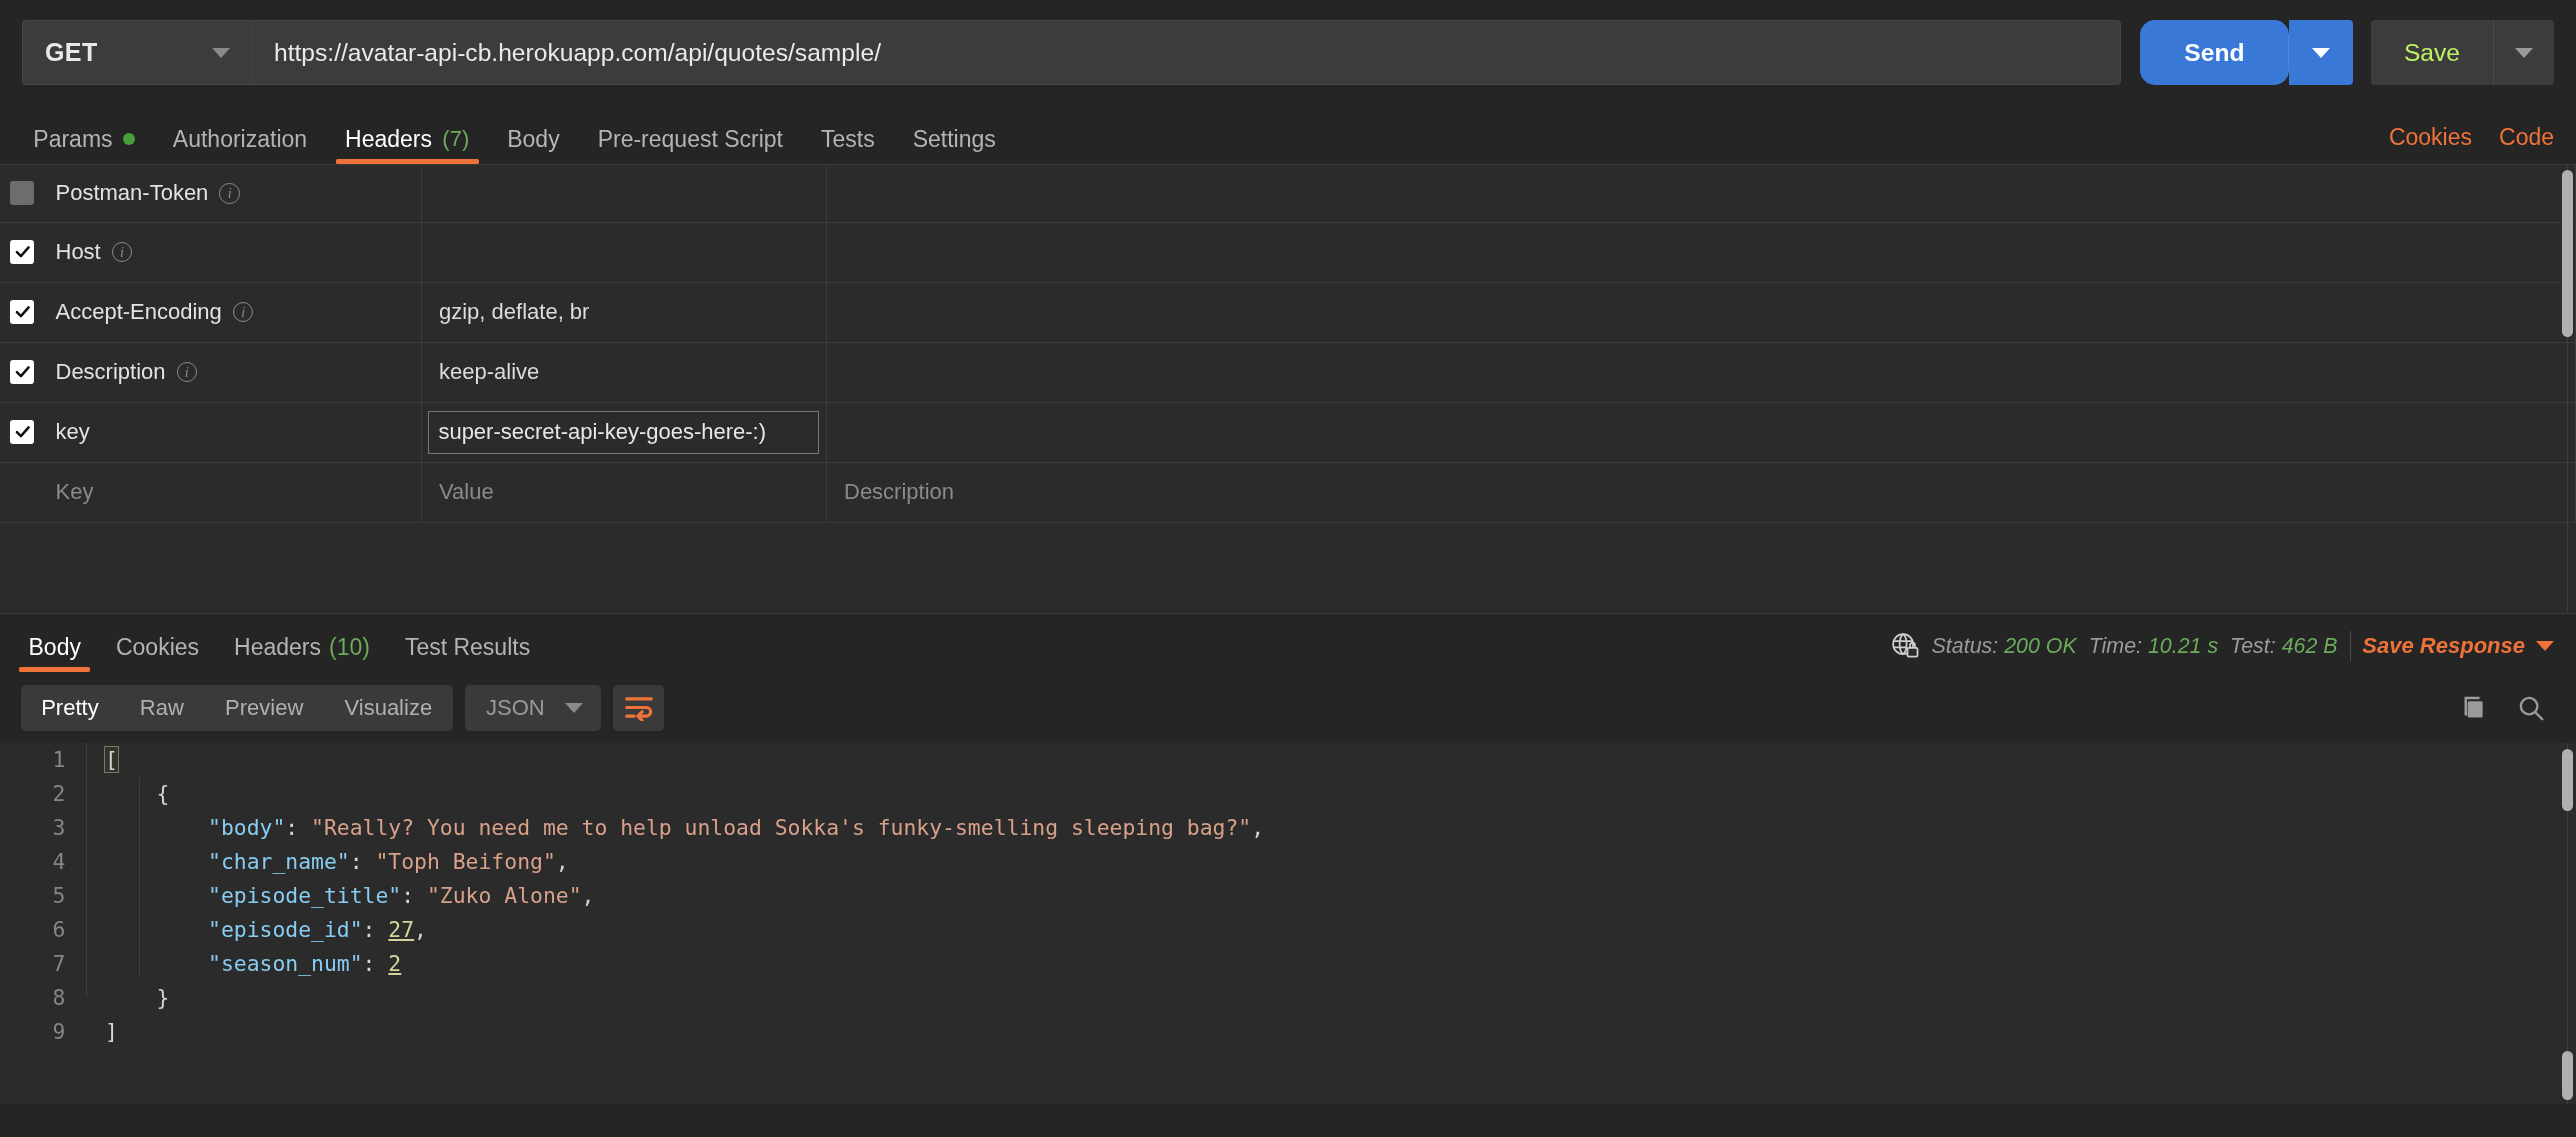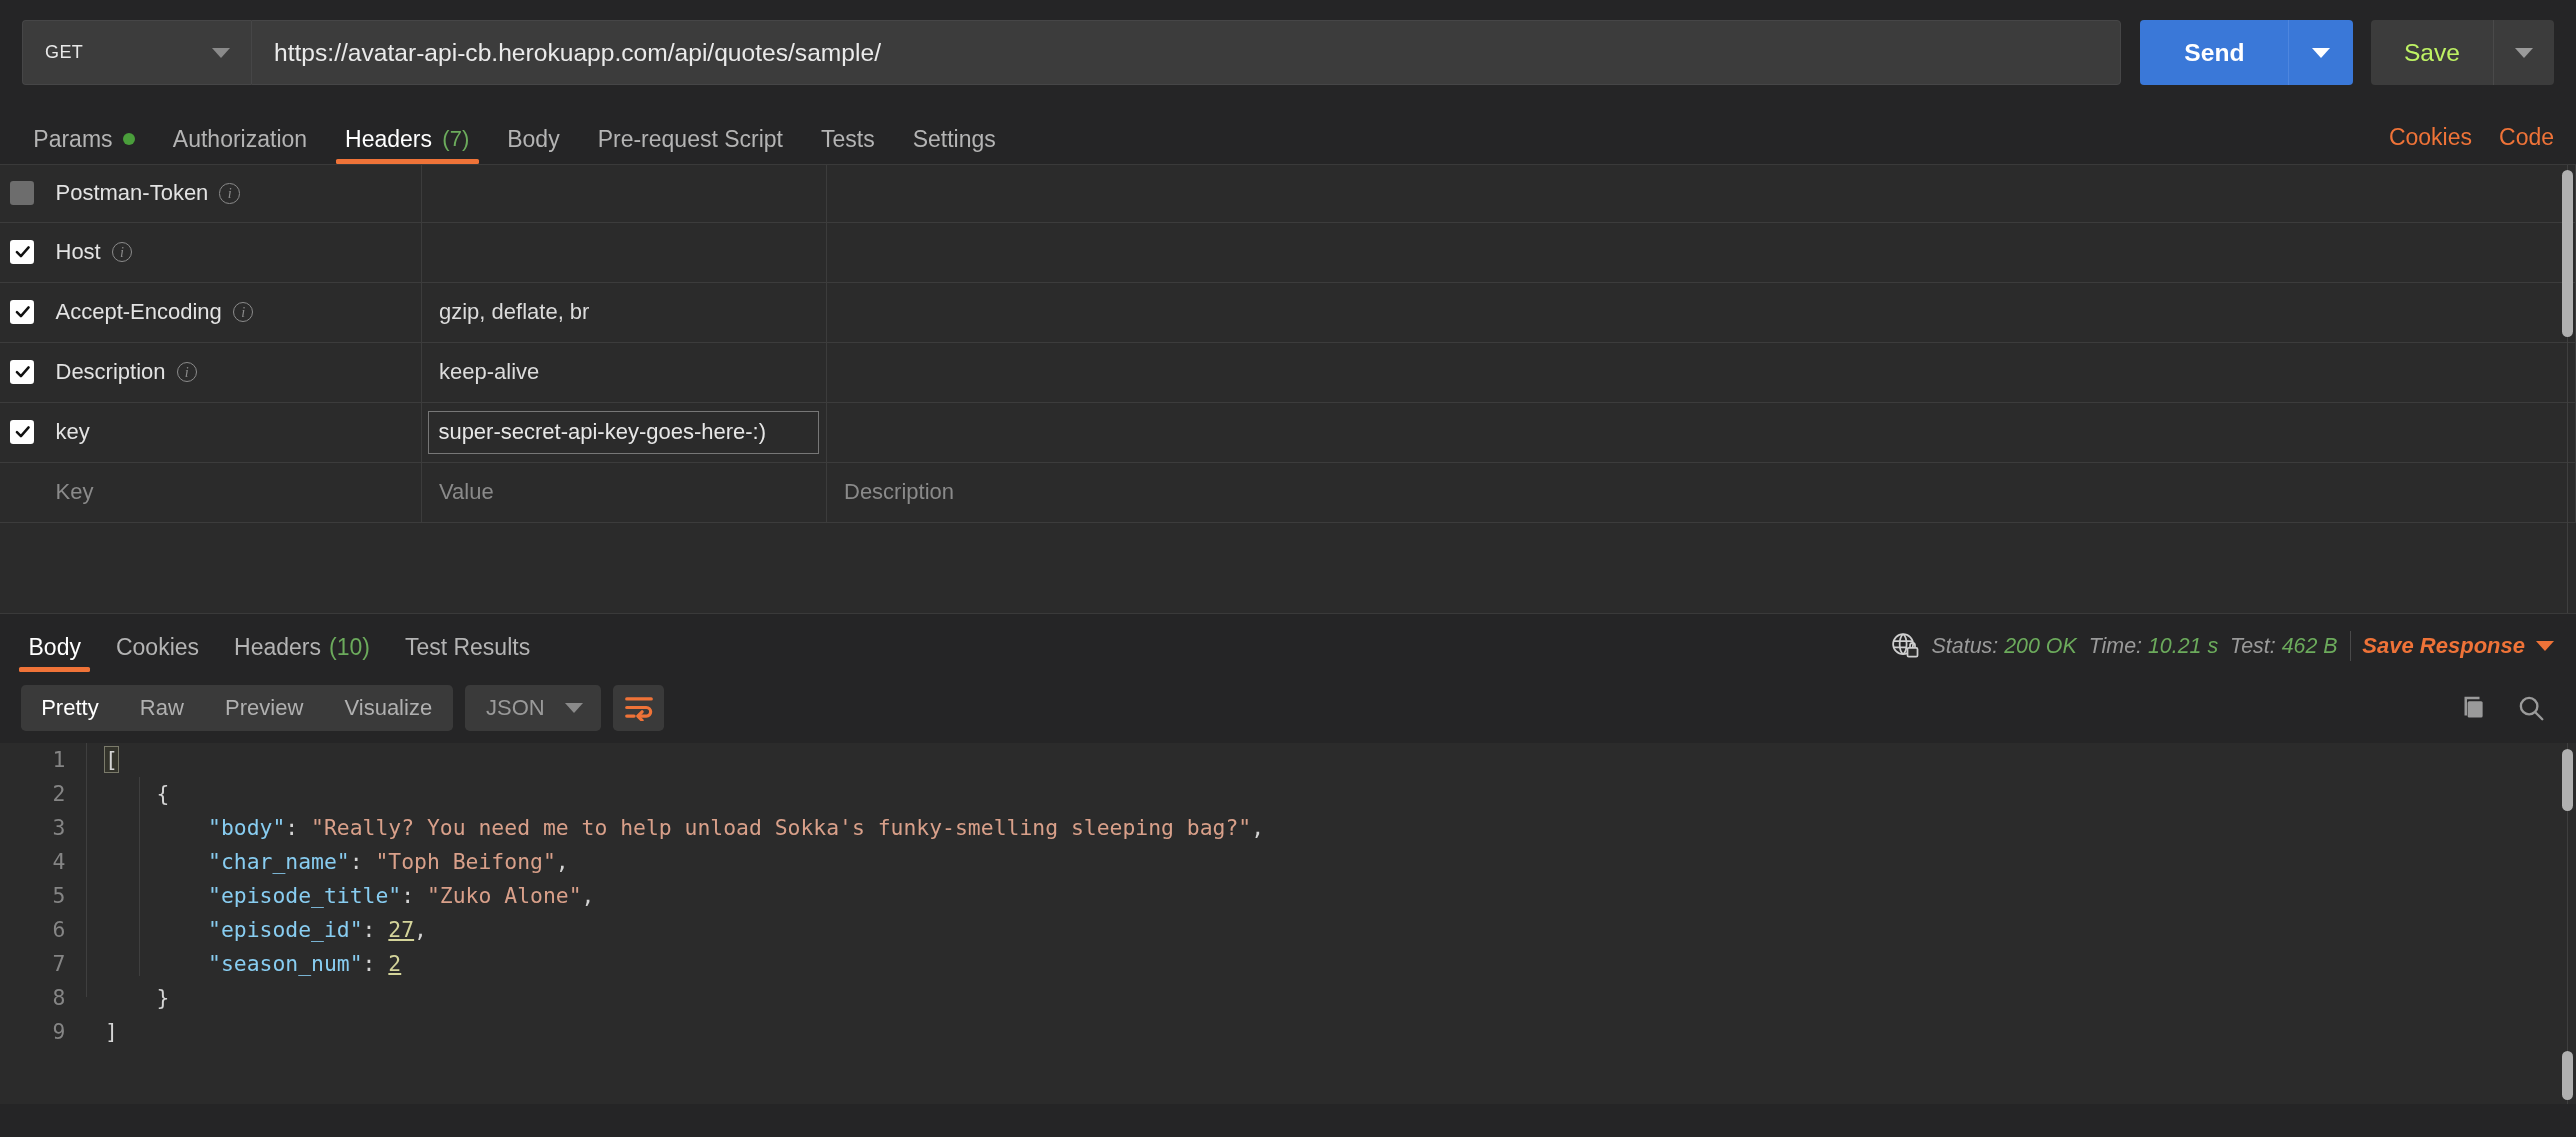--- a/index.html
+++ b/index.html
@@ -24,21 +24,21 @@
   .method-select {
     width: 229px; height: 65px;
     background: #3c3c3c;
     border: 0.8px solid #464647;
     border-right: none;
     border-radius: 4px 0 0 4px;
     display: flex; align-items: center; justify-content: space-between;
     padding: 0 20.6px 0 22px;
     cursor: pointer;
   }
-  .method-select .m-label { font-size: 18px; font-weight: normal; color: #e8e8e8; letter-spacing: 0.4px;}
+  .method-select .m-label { font-size: 25px; font-weight: bold; color: #e8e8e8; letter-spacing: 0.4px;}
   .url-input {
     flex: 1; height: 65px;
     background: #3c3c3c;
     border: 0.8px solid #464647;
     border-radius: 0 4px 4px 0;
     display: flex; align-items: center;
     padding: 14px 22px;
     font-size: 24.6px;
     color: #eaeaea;
     cursor: text;
@@ -48,20 +48,21 @@
   .send-group {
     display: flex; height: 65px; border-radius: 4px; overflow: hidden;
   }
   .send-btn {
     background: #3a78d8; color: #fff;
     font-size: 24.6px; font-weight: bold;
     padding: 0 44px;
     display: flex; align-items: center; justify-content: center;
     cursor: pointer;
     border-right: 0.8px solid #4e86de;
+    border-radius: 15px;
   }
   .send-caret {
     background: #3a78d8; width: 64px;
     display: flex; align-items: center; justify-content: center;
     cursor: pointer;
   }
   .save-group { display: flex; height: 65px; border-radius: 4px; overflow: hidden; margin-left: 17.5px;}
   .save-btn {
     background: #3c3c3c; color: #bef264;
     font-size: 24.6px;

